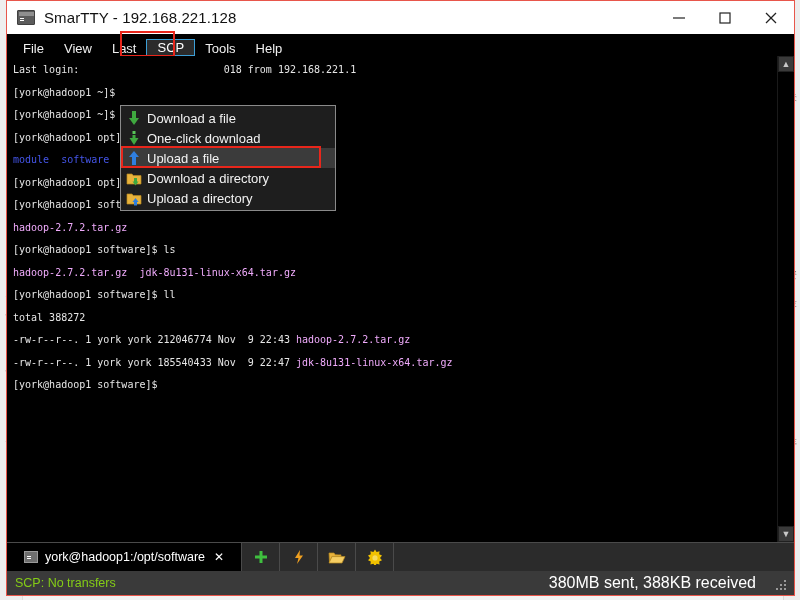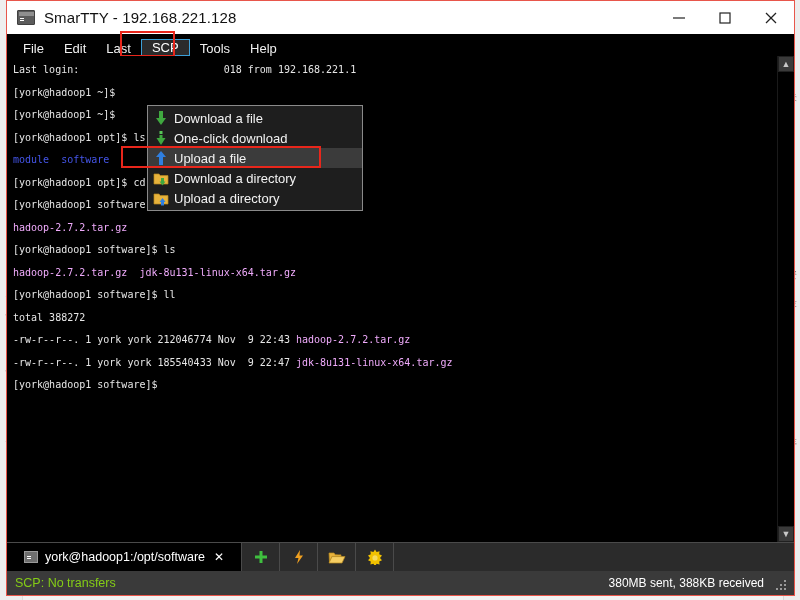--- a/index.html
+++ b/index.html
@@ -212,21 +212,20 @@
   .dropdown {
     position: absolute;
     left: 113px;
     top: 49px;
     width: 216px;
     background: #1e1e1e;
     border: 1px solid #8a8a8a;
     box-sizing: border-box;
     z-index: 40;
     padding: 2px 0;
-    margin-left: 27px;
   }
   .dd-item {
     height: 20px;
     display: flex;
     align-items: center;
     color: #f2f2f2;
     font-size: 13px;
     font-family: "Liberation Sans", sans-serif;
     position: relative;
     box-sizing: border-box;
@@ -320,23 +319,23 @@
     color: #84cc16;
     font-size: 12.5px;
     font-family: "Liberation Sans", sans-serif;
   }
   .status-right-wrap {
     display: flex;
     align-items: center;
   }
   .status-right {
     color: #ffffff;
-    font-size: 12px;
-    font-family: "Liberation Sans", sans-serif;
-    margin-right: 12px;
+    font-size: 16px;
+    font-family: "Liberation Sans", sans-serif;
+    margin-right: 20px;
     text-align: center;
   }
   .resize-grip {
     width: 12px; height: 12px;
     position: relative;
     margin-right: 2px;
     margin-top: 6px;
   }
   .resize-grip i {
     position: absolute;
@@ -404,21 +403,21 @@
         <svg width="14" height="14" viewBox="0 0 14 14">
             <line x1="2" y1="2" x2="12" y2="12" stroke="#222" stroke-width="1.3"></line>
             <line x1="12" y1="2" x2="2" y2="12" stroke="#222" stroke-width="1.3"></line>
           </svg>
       </div>
     </div>
   </div>
 
   <div class="menubar">
     <div class="menu-item">File</div>
-    <div class="menu-item">Edit</div>
+    <div class="menu-item">View</div>
     <div class="menu-item">Last</div>
     <div class="menu-item active">SCP</div>
     <div class="menu-item">Tools</div>
     <div class="menu-item">Help</div>
     <div class="anno-scp"></div>
   </div>
 
   <div class="term-wrap">
     <div class="terminal" id="terminal-output"><div><span class="t-white">Last login: </span><span class="t-white">                       018 from 192.168.221.1</span></div><div><span class="t-white">[york@hadoop1 ~]$ </span></div><div><span class="t-white">[york@hadoop1 ~]$ </span></div><div><span class="t-white">[york@hadoop1 opt]$ ls</span></div><div><span class="t-blue">module  software</span></div><div><span class="t-white">[york@hadoop1 opt]$ cd software</span></div><div><span class="t-white">[york@hadoop1 software]$ ls</span></div><div><span class="t-red">hadoop-2.7.2.tar.gz</span></div><div><span class="t-white">[york@hadoop1 software]$ ls</span></div><div><span class="t-red">hadoop-2.7.2.tar.gz  jdk-8u131-linux-x64.tar.gz</span></div><div><span class="t-white">[york@hadoop1 software]$ ll</span></div><div><span class="t-white">total 388272</span></div><div><span class="t-white">-rw-r--r--. 1 york york 212046774 Nov  9 22:43 </span><span class="t-red">hadoop-2.7.2.tar.gz</span></div><div><span class="t-white">-rw-r--r--. 1 york york 185540433 Nov  9 22:47 </span><span class="t-red">jdk-8u131-linux-x64.tar.gz</span></div><div><span class="t-white">[york@hadoop1 software]$</span></div></div>
     <div class="term-scroll">

